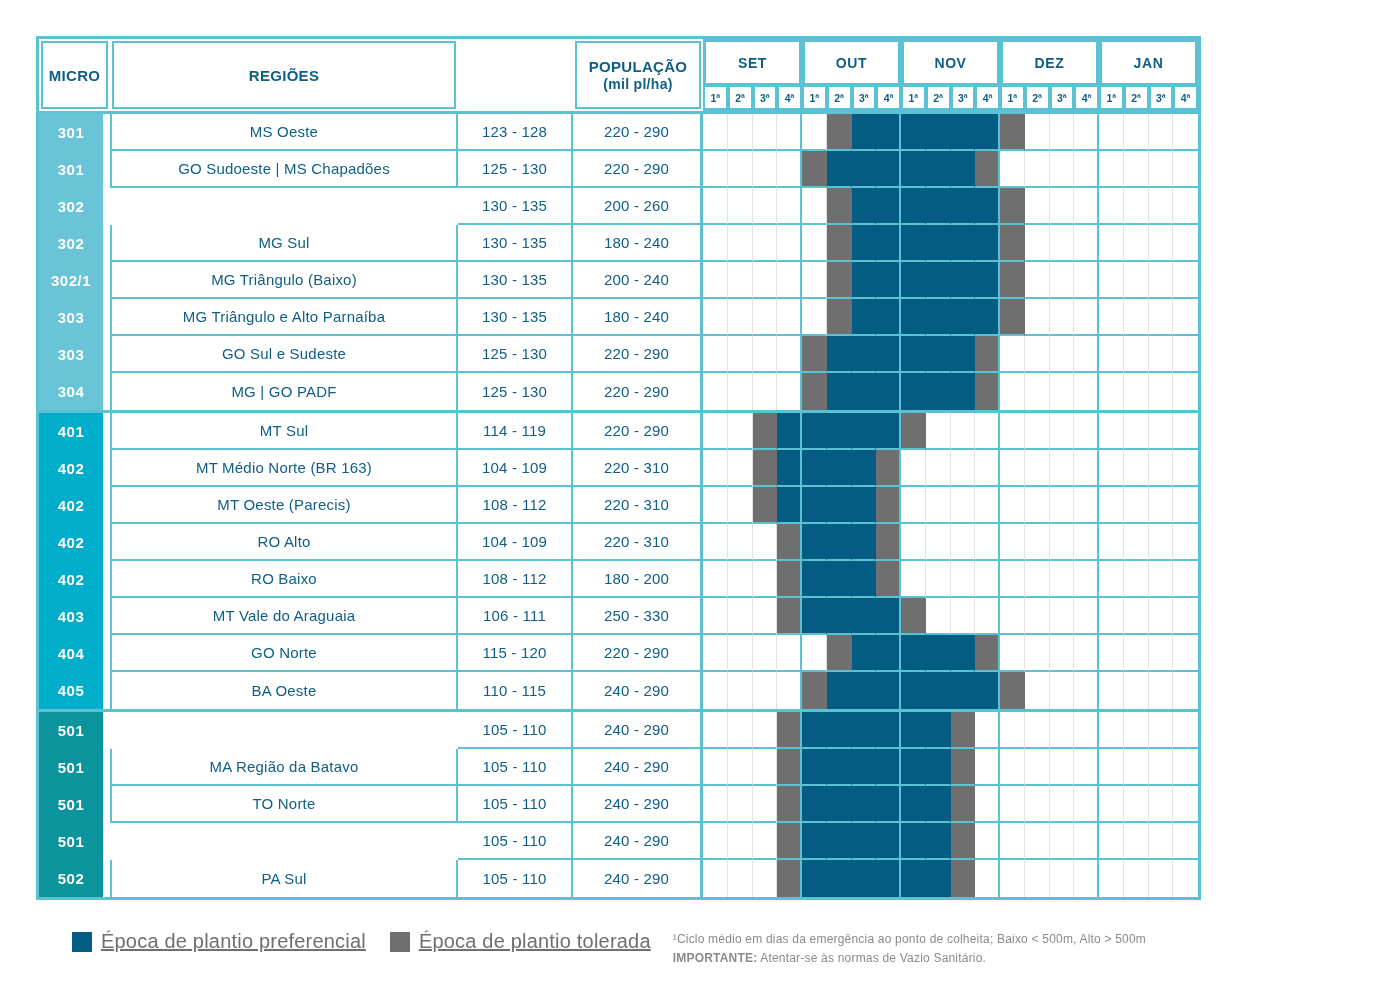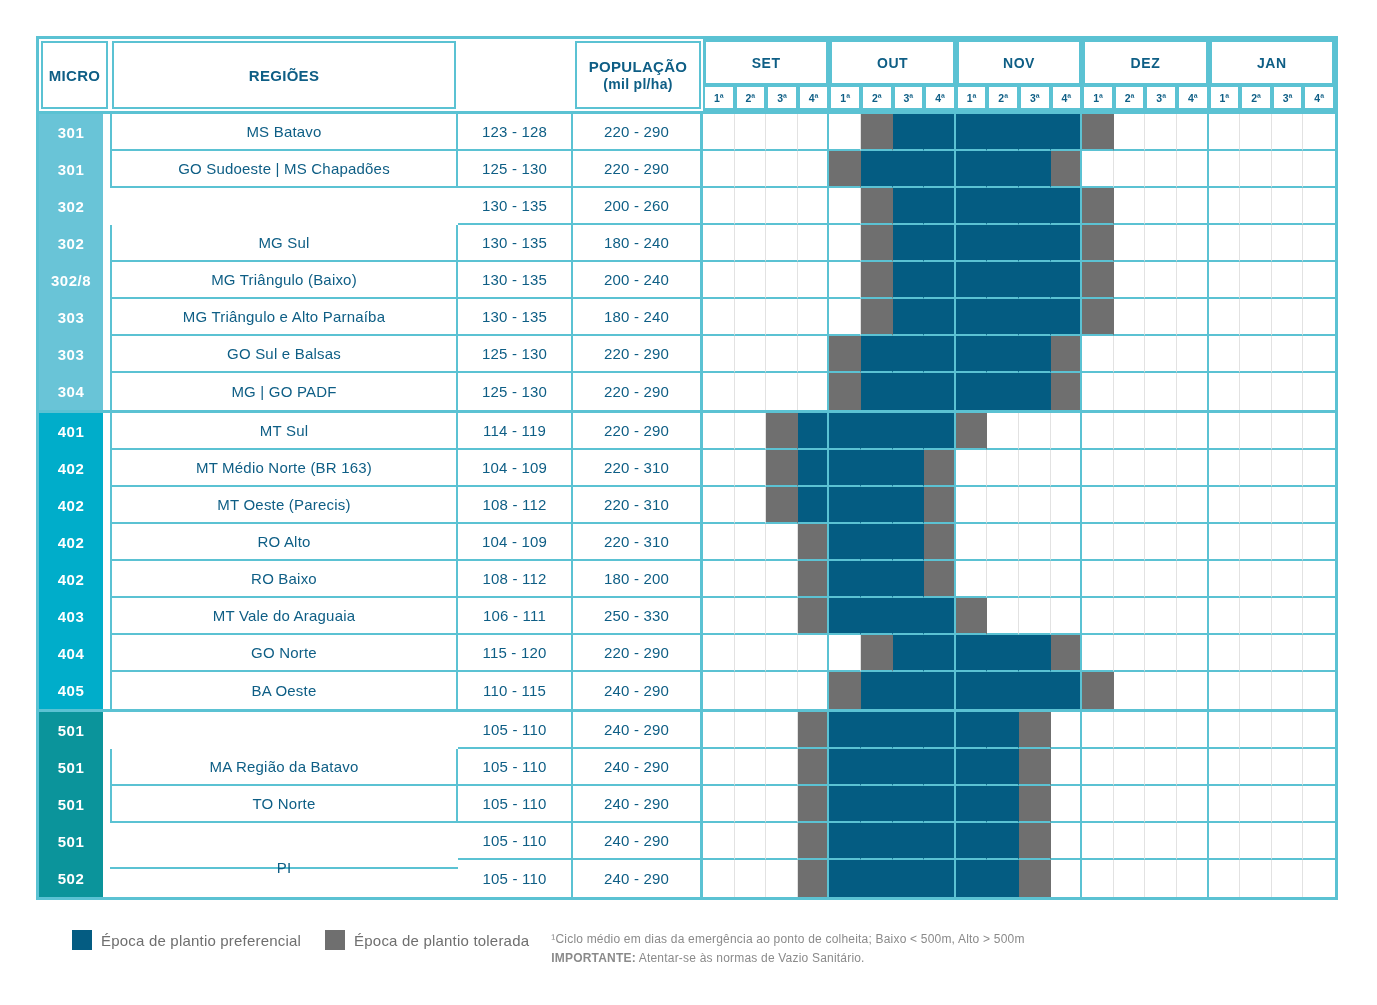--- a/index.html
+++ b/index.html
@@ -4,21 +4,21 @@
 <style>
   :root{
     --teal:#5bc2d3; --pref:#045c82; --tol:#6f6f6f;
     --g3:#69c4d7; --g4:#00adca; --g5:#0b949b;
     --txt:#0e5e85; --legendtxt:#6f6f6f; --notetxt:#8a8a8a;
   }
   *{box-sizing:border-box; margin:0; padding:0;}
   html,body{background:#fff; width:1377px; height:1005px; overflow:hidden;
     font-family:"Liberation Sans", sans-serif;}
   .wrap{padding:36px 0 0 36px; width:1377px;}
-  .cal{position:relative; display:grid; width:1302px;
+  .cal{position:relative; display:grid; width:1165px;
     grid-template-columns:71px 348px 115px 130px repeat(20,1fr);
     grid-template-rows:46px 26px 3px repeat(8,37px) 3px repeat(8,37px) 3px repeat(5,37px);
     border:3px solid var(--teal); background:#fff;}
   .hband{grid-row:1/4; grid-column:5/-1; background:var(--teal); z-index:0;}
   .hl{grid-row:1/3; z-index:1; margin:2px; border:2px solid var(--teal);
     display:flex; flex-direction:column; align-items:center; justify-content:center;
     color:var(--txt); font-weight:bold; font-size:15px; letter-spacing:.3px; background:#fff;}
   .hl .sub{font-size:14px; margin-top:1px;}
   .hl1{grid-column:1;} .hl2{grid-column:2;} .hl3{grid-column:3;} .hl4{grid-column:4;}
   .hmonth{grid-row:1; z-index:1; margin:3px 3px 2px; background:#fff;
@@ -43,21 +43,21 @@
   .wk.last{border-right:none;}
   .wk.P{background:var(--pref); border-right-color:var(--pref);}
   .wk.T{background:var(--tol); border-right-color:var(--tol);}
   .wk.P.mend,.wk.T.mend{border-right-color:var(--teal);}
   .nobb{border-bottom:none !important;}
   .footer{display:flex; align-items:flex-start; margin:30px 0 0 36px; width:1302px;}
   .legend-item{display:flex; align-items:center;}
   .legend-item + .legend-item{margin-left:24px;}
   .swatch{width:20px; height:20px; margin-right:9px;}
   .swatch.pref{background:var(--pref);} .swatch.tol{background:var(--tol);}
-  .legend-label{color:var(--legendtxt); font-size:15px; letter-spacing:.2px;}
+  .legend-label{color:var(--legendtxt); font-size:20px; letter-spacing:.2px;text-decoration:underline;}
   .notes{margin-left:22px; color:var(--notetxt); font-size:12px; line-height:1.55; letter-spacing:.2px;}
   .notes b{font-weight:bold;text-align:right;}
 </style>
 </head>
 <body>
 
 <div class="wrap">
   <div class="cal" id="cal">
     <div class="hband"></div>
     <div class="hl hl1">
@@ -95,21 +95,21 @@
       <div class="hweek" style="grid-area: 2 / 21;">1ª</div>
       <div class="hweek" style="grid-area: 2 / 22;">2ª</div>
       <div class="hweek" style="grid-area: 2 / 23;">3ª</div>
       <div class="hweek" style="grid-area: 2 / 24;">4ª</div>
       <div class="divider" style="grid-area: 3 / 1 / auto / -1;"></div>
       <div class="divider" style="grid-area: 12 / 1 / auto / -1;"></div>
       <div class="divider" style="grid-area: 21 / 1 / auto / -1;"></div>
       <div class="c c-micro" style="grid-area: 4 / 1;">
         <div class="mbox g3">301</div>
       </div>
-      <div class="c c-region" style="grid-area: 4 / 2;">MS Batavo</div>
+      <div class="c c-region" style="grid-area: 4 / 2;">MS Oeste</div>
       <div class="c c-ciclo" style="grid-area: 4 / 3;">123 - 128</div>
       <div class="c c-pop" style="grid-area: 4 / 4;">220 - 290</div>
       <div class="wk" style="grid-area: 4 / 5;"></div>
       <div class="wk" style="grid-area: 4 / 6;"></div>
       <div class="wk" style="grid-area: 4 / 7;"></div>
       <div class="wk mend" style="grid-area: 4 / 8;"></div>
       <div class="wk" style="grid-area: 4 / 9;"></div>
       <div class="wk T" style="grid-area: 4 / 10;"></div>
       <div class="wk P" style="grid-area: 4 / 11;"></div>
       <div class="wk P mend" style="grid-area: 4 / 12;"></div>
@@ -196,21 +196,21 @@
       <div class="wk P mend" style="grid-area: 7 / 16;"></div>
       <div class="wk T" style="grid-area: 7 / 17;"></div>
       <div class="wk" style="grid-area: 7 / 18;"></div>
       <div class="wk" style="grid-area: 7 / 19;"></div>
       <div class="wk mend" style="grid-area: 7 / 20;"></div>
       <div class="wk" style="grid-area: 7 / 21;"></div>
       <div class="wk" style="grid-area: 7 / 22;"></div>
       <div class="wk" style="grid-area: 7 / 23;"></div>
       <div class="wk last" style="grid-area: 7 / 24;"></div>
       <div class="c c-micro" style="grid-area: 8 / 1;">
-        <div class="mbox g3">302/8</div>
+        <div class="mbox g3">302/1</div>
       </div>
       <div class="c c-region" style="grid-area: 8 / 2;">MG Triângulo (Baixo)</div>
       <div class="c c-ciclo" style="grid-area: 8 / 3;">130 - 135</div>
       <div class="c c-pop" style="grid-area: 8 / 4;">200 - 240</div>
       <div class="wk" style="grid-area: 8 / 5;"></div>
       <div class="wk" style="grid-area: 8 / 6;"></div>
       <div class="wk" style="grid-area: 8 / 7;"></div>
       <div class="wk mend" style="grid-area: 8 / 8;"></div>
       <div class="wk" style="grid-area: 8 / 9;"></div>
       <div class="wk T" style="grid-area: 8 / 10;"></div>
@@ -250,21 +250,21 @@
       <div class="wk" style="grid-area: 9 / 18;"></div>
       <div class="wk" style="grid-area: 9 / 19;"></div>
       <div class="wk mend" style="grid-area: 9 / 20;"></div>
       <div class="wk" style="grid-area: 9 / 21;"></div>
       <div class="wk" style="grid-area: 9 / 22;"></div>
       <div class="wk" style="grid-area: 9 / 23;"></div>
       <div class="wk last" style="grid-area: 9 / 24;"></div>
       <div class="c c-micro" style="grid-area: 10 / 1;">
         <div class="mbox g3">303</div>
       </div>
-      <div class="c c-region" style="grid-area: 10 / 2;">GO Sul e Balsas</div>
+      <div class="c c-region" style="grid-area: 10 / 2;">GO Sul e Sudeste</div>
       <div class="c c-ciclo" style="grid-area: 10 / 3;">125 - 130</div>
       <div class="c c-pop" style="grid-area: 10 / 4;">220 - 290</div>
       <div class="wk" style="grid-area: 10 / 5;"></div>
       <div class="wk" style="grid-area: 10 / 6;"></div>
       <div class="wk" style="grid-area: 10 / 7;"></div>
       <div class="wk mend" style="grid-area: 10 / 8;"></div>
       <div class="wk T" style="grid-area: 10 / 9;"></div>
       <div class="wk P" style="grid-area: 10 / 10;"></div>
       <div class="wk P" style="grid-area: 10 / 11;"></div>
       <div class="wk P mend" style="grid-area: 10 / 12;"></div>
@@ -613,20 +613,21 @@
       <div class="wk" style="grid-area: 25 / 18;"></div>
       <div class="wk" style="grid-area: 25 / 19;"></div>
       <div class="wk mend" style="grid-area: 25 / 20;"></div>
       <div class="wk" style="grid-area: 25 / 21;"></div>
       <div class="wk" style="grid-area: 25 / 22;"></div>
       <div class="wk" style="grid-area: 25 / 23;"></div>
       <div class="wk last" style="grid-area: 25 / 24;"></div>
       <div class="c c-micro" style="grid-area: 26 / 1;">
         <div class="mbox g5">502</div>
       </div>
+      <div class="c c-region nobb" style="grid-area: 26 / 2;">PA Sul</div>
       <div class="c c-ciclo nobb" style="grid-area: 26 / 3;">105 - 110</div>
       <div class="c c-pop nobb" style="grid-area: 26 / 4;">240 - 290</div>
       <div class="wk nobb" style="grid-area: 26 / 5;"></div>
       <div class="wk nobb" style="grid-area: 26 / 6;"></div>
       <div class="wk nobb" style="grid-area: 26 / 7;"></div>
       <div class="wk T mend nobb" style="grid-area: 26 / 8;"></div>
       <div class="wk P nobb" style="grid-area: 26 / 9;"></div>
       <div class="wk P nobb" style="grid-area: 26 / 10;"></div>
       <div class="wk P nobb" style="grid-area: 26 / 11;"></div>
       <div class="wk P mend nobb" style="grid-area: 26 / 12;"></div>

